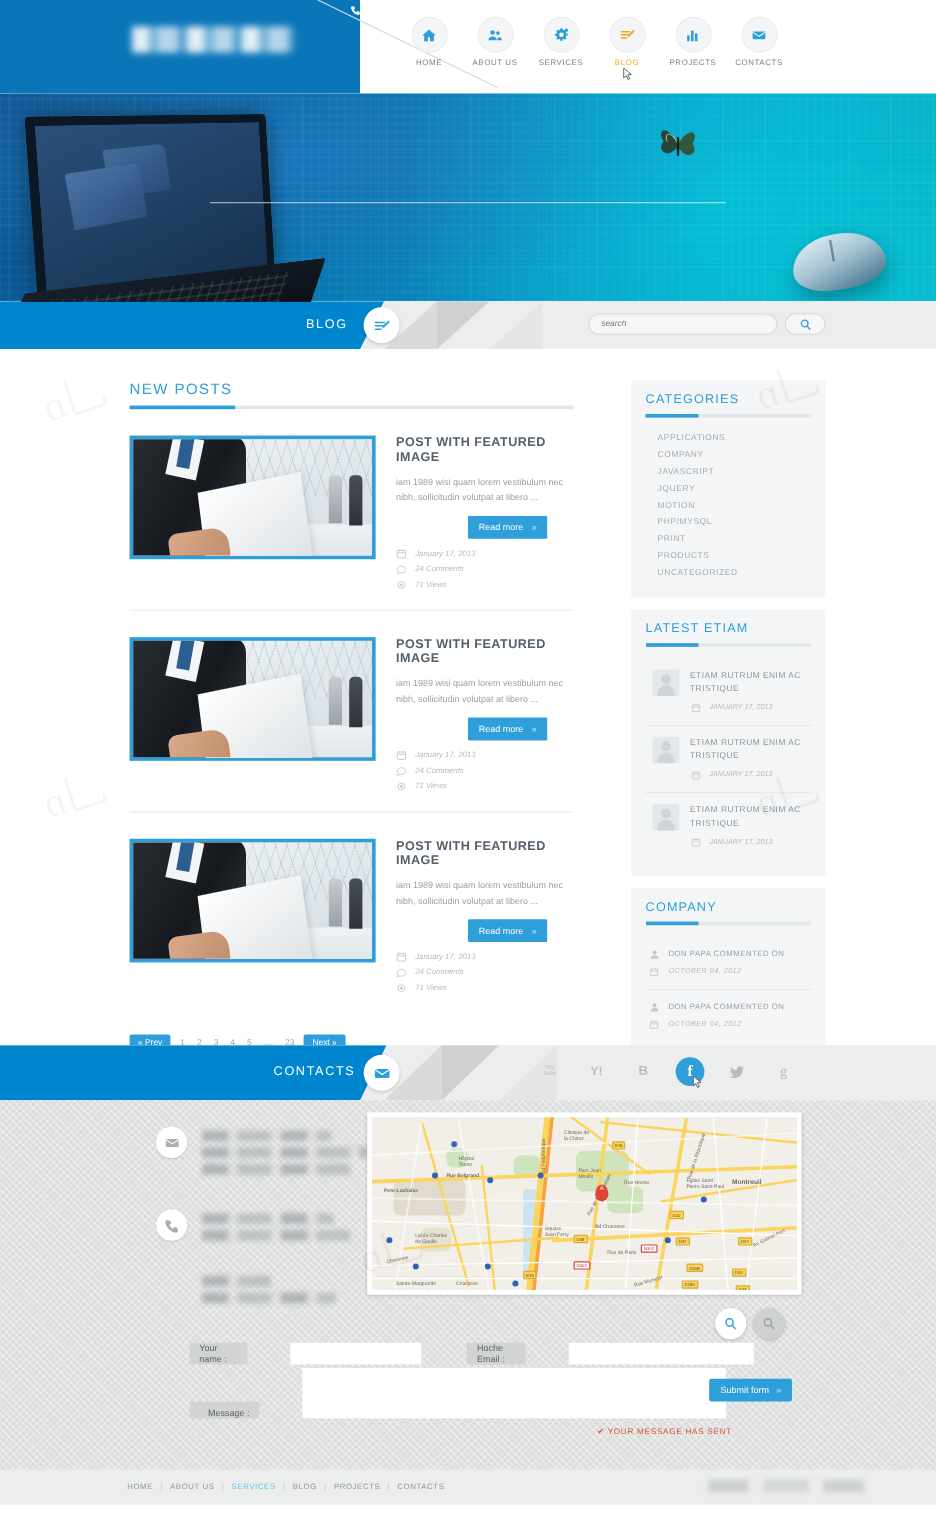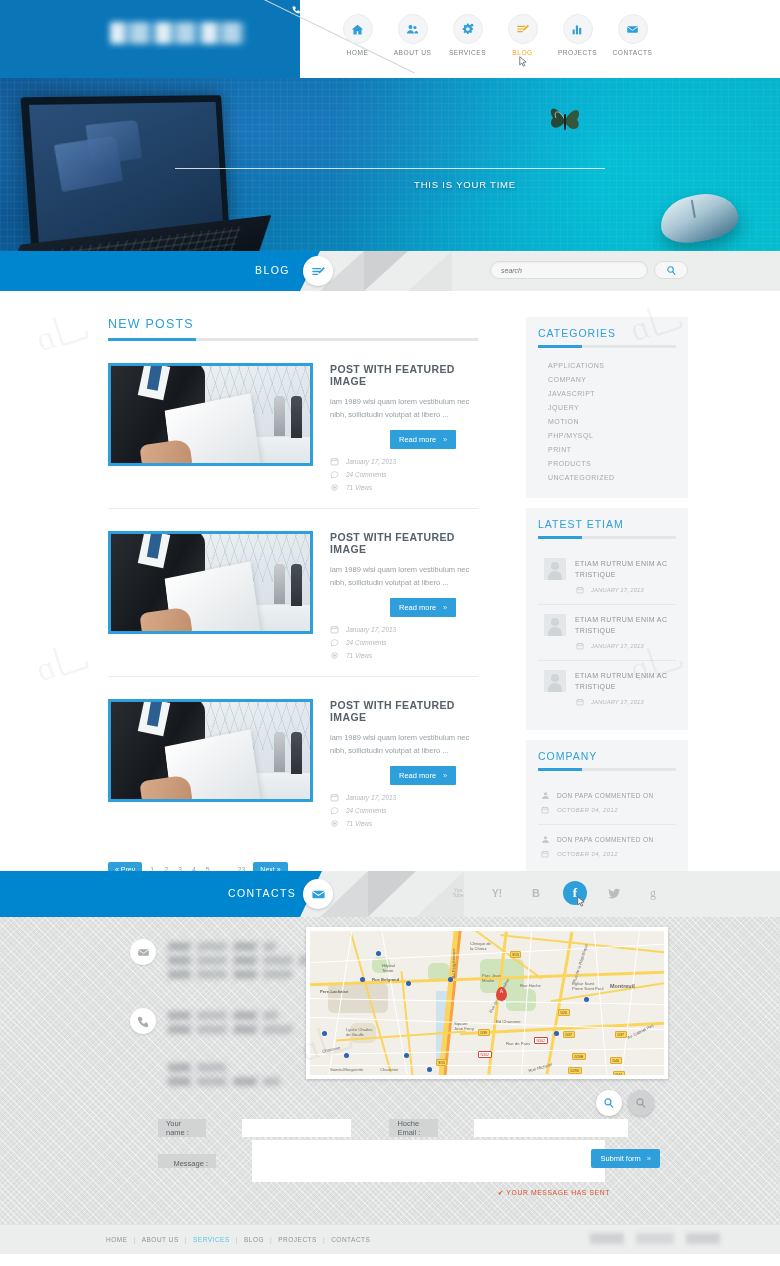--- a/index.html
+++ b/index.html
@@ -317,21 +317,21 @@
   }
   .mpin:after{ content:""; position:absolute; left:3.5px; top:10px;
      border-left:2px solid transparent; border-right:2px solid transparent; border-top:5px solid #e0453a; }
   .mapzoom{ position:absolute; left:596px; top:1103px; display:flex; gap:6px; z-index:5; }
   .mz{ width:26px; height:26px; border-radius:50%; display:flex; align-items:center; justify-content:center;
        box-shadow:0 1px 3px rgba(0,0,0,.2); cursor:pointer; }
   .mz.on{ background:#ffffff; color:#2e9fdb; }
   .mz.off{ background:#cfd1d2; color:#9aa0a3; }
 
   .form{ position:absolute; left:158px; top:202px; width:470px; }
-  .frow{ display:flex; align-items:center;gap:36px; }
+  .frow{ display:flex; align-items:flex-end;gap:36px; }
   .flabel{ font-size:7.5px; color:#5c6368; background:#d2d3d3; display:flex;
            align-items:center; justify-content:flex-end; padding:0 8px; }
   .finput{ background:#ffffff; border:none; height:18px; font-size:7.5px;
            padding:0 6px; font-family:"Liberation Sans",sans-serif; }
   .ftext{ background:#ffffff; border:none; height:42px; width:353px; font-size:7.5px;
           padding:4px 6px; font-family:"Liberation Sans",sans-serif; resize:none; }
   .submit{
     position:absolute; right:-32px; top:30px; background:#2e9fdb; color:#ffffff;
     font-size:7.5px; padding:5px 9px; border-radius:2px; cursor:pointer;
   }
@@ -442,21 +442,20 @@
     </div>
     <div class="hero-mouse"></div>
     <svg class="hero-butterfly" viewBox="0 0 40 42">
       <path d="M20 20 C10 2, 2 8, 8 18 C2 24, 10 34, 20 22 Z" fill="#2b3d2a" opacity=".92"></path>
       <path d="M20 20 C30 4, 38 10, 32 20 C38 26, 28 36, 20 22 Z" fill="#35502f" opacity=".92"></path>
       <path d="M20 20 C14 8, 8 11, 11 18" stroke="#cfe3c2" stroke-width="1" fill="none" opacity=".7"></path>
       <rect x="19" y="14" width="2" height="16" rx="1" fill="#1b2418"></rect>
     </svg>
     <div class="hero-text">
       <div class="hero-rule"></div>
-      <div class="hero-sub">THIS IS YOUR TIME</div>
     </div>
   </div>
 
   <div class="titlebar">
     <div class="tb-blue"></div>
     <div class="tb-tri" style="left:320px; border-width:0 0 40px 44px; border-color:transparent transparent #d9dadb transparent;"></div>
     <div class="tb-tri" style="left:364px; border-width:40px 44px 0 0; border-color:#cfd0d1 transparent transparent transparent;"></div>
     <div class="tb-tri" style="left:408px; border-width:0 0 40px 44px; border-color:transparent transparent #e4e5e5 transparent;"></div>
     <div class="tb-label">BLOG</div>
     <div class="tb-icon">

